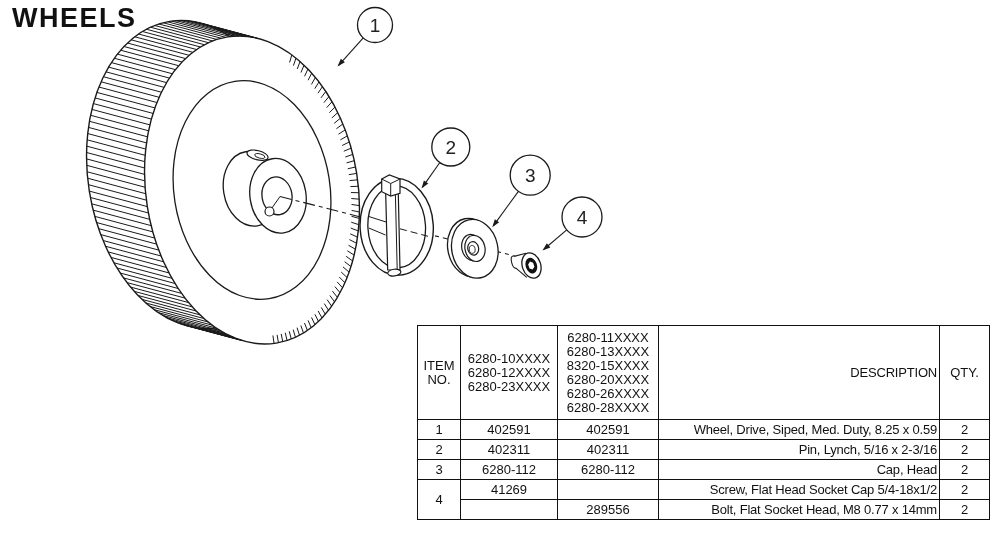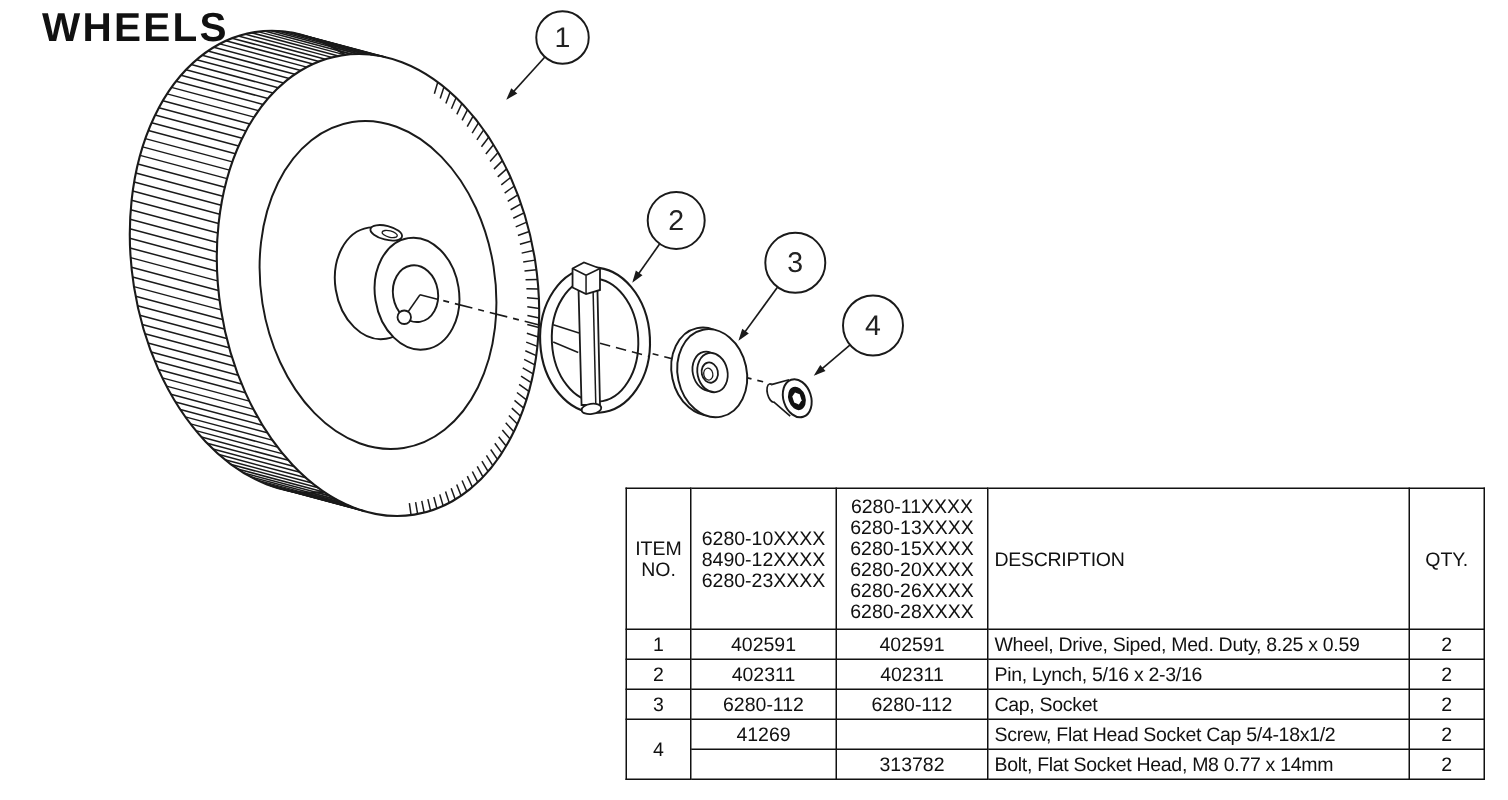--- a/index.html
+++ b/index.html
@@ -1,28 +1,28 @@
 <!DOCTYPE html>
 <html><head>
 <meta charset="utf-8">
 <style>
   html,body{margin:0;padding:0;background:#fff;}
   #stage{position:relative;width:1005px;height:533px;background:#fff;overflow:hidden;
          font-family:"Liberation Sans",sans-serif;color:#1a1a1a;}
   #drawing{position:absolute;left:0;top:0;}
-  #page-title{position:absolute;left:28px;top:3px;font-size:27px;font-weight:bold;
+  #page-title{position:absolute;left:12px;top:3px;font-size:27px;font-weight:bold;
               letter-spacing:1.5px;color:#111;}
   #parts-table{position:absolute;left:417px;top:325px;border-collapse:collapse;
                table-layout:fixed;font-size:13px;line-height:14px;color:#111;}
   #parts-table td,#parts-table th{border:1.5px solid #111;padding:0 2px;
                font-weight:normal;text-align:center;vertical-align:middle;
                white-space:pre-line;overflow:hidden;}
   #parts-table thead tr{height:94px;}
   #parts-table tbody tr{height:20px;}
-  #parts-table .al{text-align:left;padding-left:4px;white-space:nowrap;letter-spacing:-0.2px;}
+  #parts-table .al{text-align:right;padding-left:4px;white-space:nowrap;letter-spacing:-0.2px;}
 </style>
 </head>
 <body>
 
 <div id="stage">
   <svg id="drawing" width="1005" height="533" viewBox="0 0 1005 533">
       <ellipse cx="0" cy="0" rx="106" ry="155" transform="translate(194,174.5) rotate(-9)" fill="#fff" stroke="#1a1a1a" stroke-width="1.4"></ellipse>
       <ellipse cx="0" cy="0" rx="106" ry="155" transform="translate(252,190) rotate(-9)" fill="#fff" stroke="#1a1a1a" stroke-width="1.4"></ellipse>
       <g stroke="#1a1a1a" stroke-width="1">
         <line x1="211.62564430228144" y1="328.33079704820125" x2="220.27115719386882" y2="330.6412358381944"></line>
@@ -236,25 +236,25 @@
         <col style="width: 97px;">
         <col style="width: 101px;">
         <col style="width: 281px;">
         <col style="width: 50px;">
       </colgroup>
       <thead>
         <tr>
           <th>ITEM
 NO.</th>
           <th>6280-10XXXX
-8490-12XXXX
+6280-12XXXX
 6280-23XXXX</th>
           <th>6280-11XXXX
 6280-13XXXX
-6280-15XXXX
+8320-15XXXX
 6280-20XXXX
 6280-26XXXX
 6280-28XXXX</th>
           <th class="al">DESCRIPTION</th>
           <th>QTY.</th>
         </tr>
       </thead>
       <tbody>
         <tr>
           <td>1</td>
@@ -267,31 +267,31 @@
           <td>2</td>
           <td>402311</td>
           <td>402311</td>
           <td class="al">Pin, Lynch, 5/16 x 2-3/16</td>
           <td>2</td>
         </tr>
         <tr>
           <td>3</td>
           <td>6280-112</td>
           <td>6280-112</td>
-          <td class="al">Cap, Socket</td>
+          <td class="al">Cap, Head</td>
           <td>2</td>
         </tr>
         <tr>
           <td rowspan="2">4</td>
           <td>41269</td>
           <td></td>
           <td class="al">Screw, Flat Head Socket Cap 5/4-18x1/2</td>
           <td>2</td>
         </tr>
         <tr>
           <td></td>
-          <td>313782</td>
+          <td>289556</td>
           <td class="al">Bolt, Flat Socket Head, M8 0.77 x 14mm</td>
           <td>2</td>
         </tr>
       </tbody>
     </table>
 </div>
 
 </body></html>

